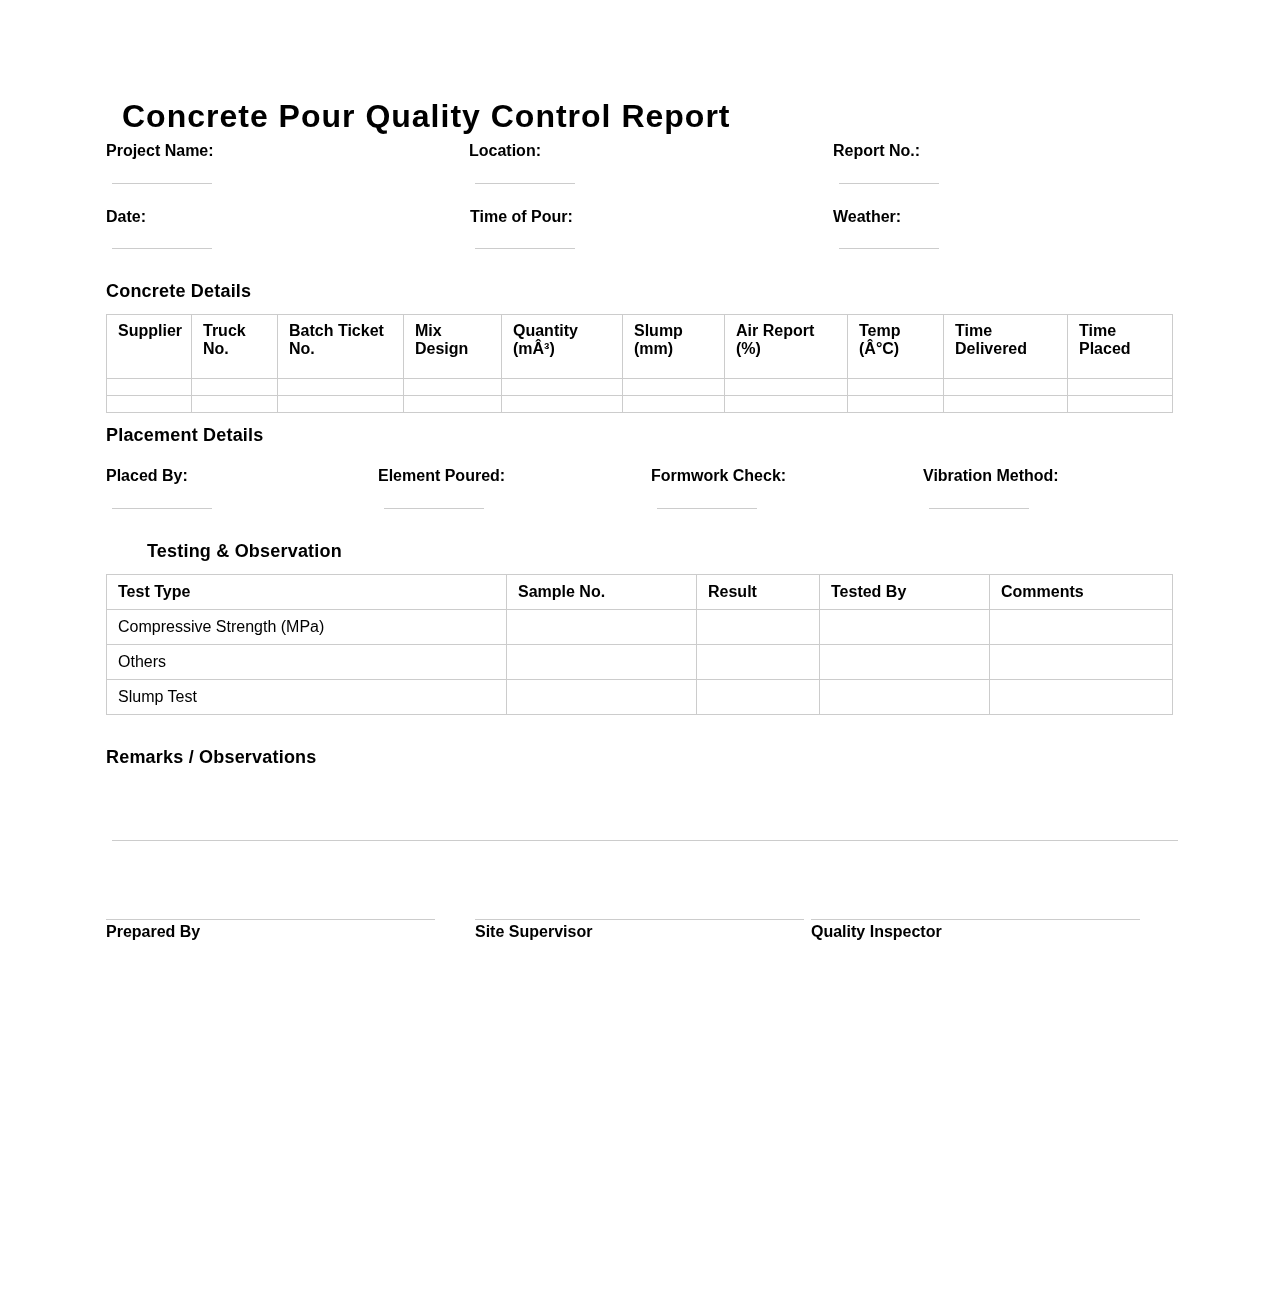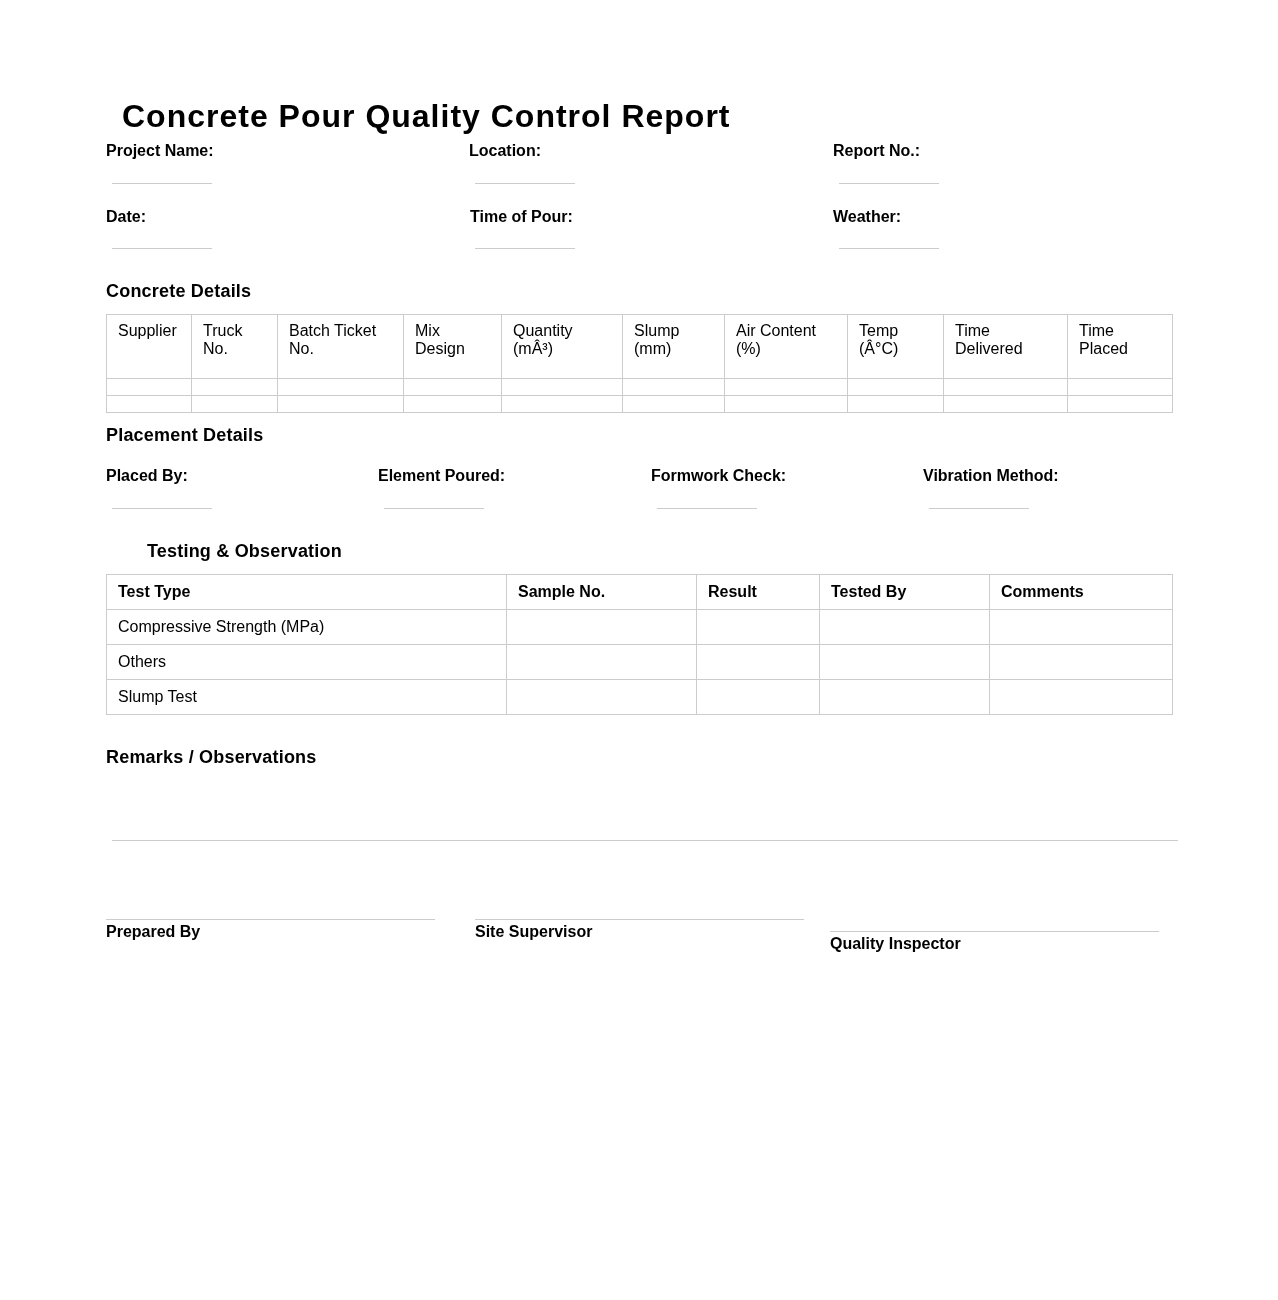--- a/index.html
+++ b/index.html
@@ -63,21 +63,21 @@
       table-layout: fixed;
     }
     th, td {
       border: 1px solid #cccccc;
       text-align: left;
       vertical-align: top;
       font-size: 16px;
       padding: 0 11px;
     }
     .concrete-table th {
-      font-weight: normal;
+      font-weight: bold;
       line-height: 18px;
       padding-top: 7px;
       padding-bottom: 18px;
       height: 38px;
       box-sizing: content-box;
     }
     .concrete-table td {
       height: 16px;
       padding: 0;
     }
@@ -162,21 +162,21 @@
       <col style="width:105px">
     </colgroup>
     <thead>
       <tr>
         <th><span>Supplier</span><br><span></span></th>
         <th><span>Truck</span><br><span>No.</span></th>
         <th><span>Batch Ticket</span><br><span>No.</span></th>
         <th><span>Mix</span><br><span>Design</span></th>
         <th><span>Quantity</span><br><span>(mÂ³)</span></th>
         <th><span>Slump</span><br><span>(mm)</span></th>
-        <th><span>Air Content</span><br><span>(%)</span></th>
+        <th><span>Air Report</span><br><span>(%)</span></th>
         <th><span>Temp</span><br><span>(Â°C)</span></th>
         <th><span>Time</span><br><span>Delivered</span></th>
         <th><span>Time</span><br><span>Placed</span></th>
       </tr>
     </thead>
     <tbody>
       <tr>
         <td></td>
         <td></td>
         <td></td>
@@ -268,17 +268,17 @@
 
   <h2 class="section-heading" style="top:747px;">Remarks / Observations</h2>
   <div class="remarks-line"></div>
 
   <div class="signature" style="left:0;">
     <span class="signature-label">Prepared By</span>
   </div>
   <div class="signature" style="left:369px;">
     <span class="signature-label">Site Supervisor</span>
   </div>
-  <div class="signature" style="left:724px;margin-top:12px;">
+  <div class="signature" style="left:705px;">
     <span class="signature-label">Quality Inspector</span>
   </div>
 
 </div>
 
 </body></html>

